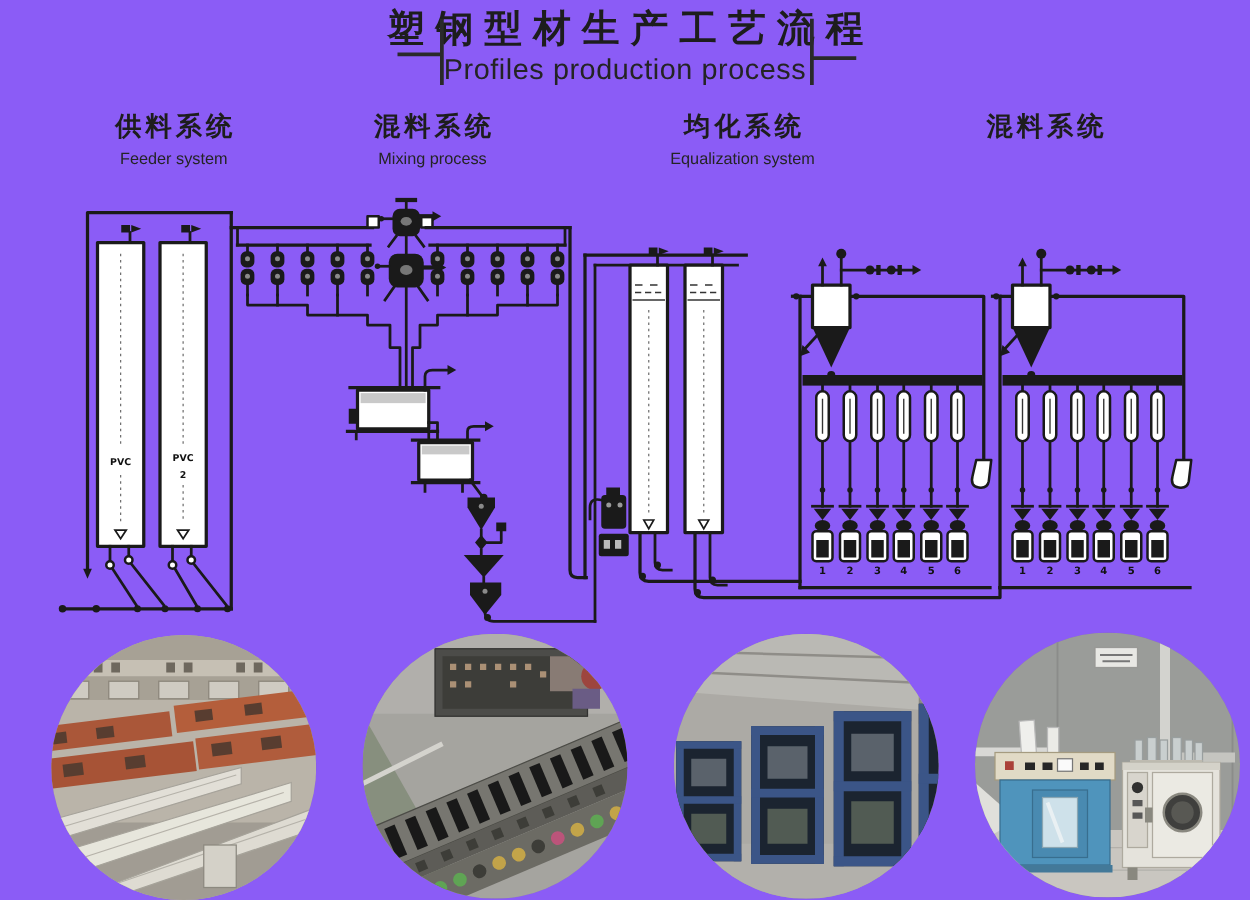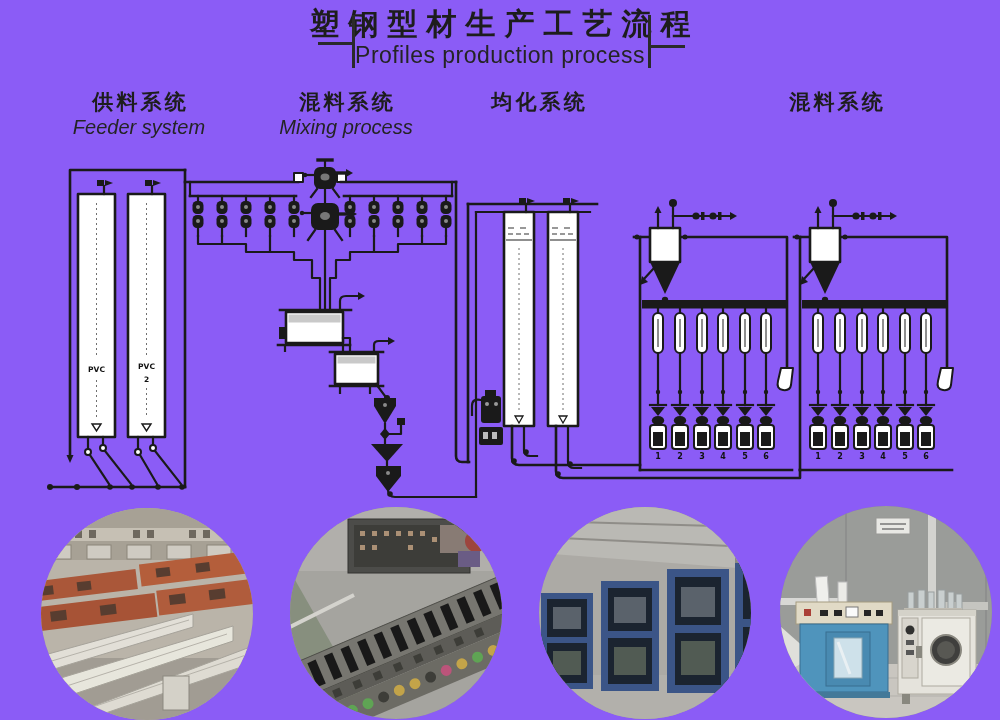--- a/index.html
+++ b/index.html
@@ -13,21 +13,21 @@
   .t-zh{font-size:30px;font-weight:600;letter-spacing:.3em;text-indent:.3em;color:#1d1d1d;line-height:36px;}
   .t-en{font-size:23px;font-weight:400;letter-spacing:.02em;color:#242424;line-height:26px;}
   .brk{position:absolute;background:#2a2a2a;}
   .brk-l-line{left:318px;top:42px;width:36px;height:3px;}
   .brk-l-bar{left:352px;top:15px;width:3px;height:53px;}
   .brk-r-bar{left:648px;top:15px;width:3px;height:53px;}
   .brk-r-line{left:649px;top:45px;width:36px;height:3px;}
   
   .sec{position:absolute;top:88px;text-align:center;transform:translateX(-50%);margin-left:24px;}
   .sec .zh{font-size:21px;font-weight:600;letter-spacing:.15em;text-indent:.15em;line-height:27px;color:#1d1d1d;}
-  .sec .en{font-size:20px;font-weight:400;line-height:24px;color:#242424;font-style:italic;}
+  .sec .en{font-size:13px;font-weight:400;line-height:24px;color:#242424;}
   
   .diagram{position:absolute;left:0;top:0;width:1000px;height:720px;}
   .dl{stroke:#1a1a1a;stroke-width:2.6;fill:none;stroke-linejoin:round;stroke-linecap:square}
   .dl2{stroke:#1a1a1a;stroke-width:2.2;fill:none;stroke-linejoin:round;stroke-linecap:square}
   .dl3{stroke:#1a1a1a;stroke-width:3.4;fill:none;stroke-linecap:square}
   .dlw{stroke:#1a1a1a;stroke-width:2.6;fill:#fff;stroke-linejoin:round}
   .dlw2{stroke:#1a1a1a;stroke-width:2;fill:#fff;stroke-linejoin:round}
   .df{fill:#1a1a1a;stroke:none}
   .thin{stroke:#333;stroke-width:1.1;fill:none}
   .dash{stroke:#707070;stroke-width:1;fill:none;stroke-dasharray:2 3}
@@ -54,22 +54,23 @@
   <div class="brk brk-r-line"></div>
 
   <div class="sec" style="left:115px">
     <div class="zh">供料系统</div>
     <div class="en">Feeder system</div>
   </div>
   <div class="sec" style="left:322px">
     <div class="zh">混料系统</div>
     <div class="en">Mixing process</div>
   </div>
-  <div class="sec" style="left:514px">
+  <div class="sec" style="left:570px">
     <div class="zh">均化系统</div>
+    <div class="en">Equalization system</div>
   </div>
   <div class="sec" style="left:812px">
     <div class="zh">混料系统</div>
   </div>
 
   <svg class="diagram" viewBox="0 0 1000 720">
     <defs>
 
       <g id="tvalve">
         <path class="dl2" d="M0,0 V-8"></path>

